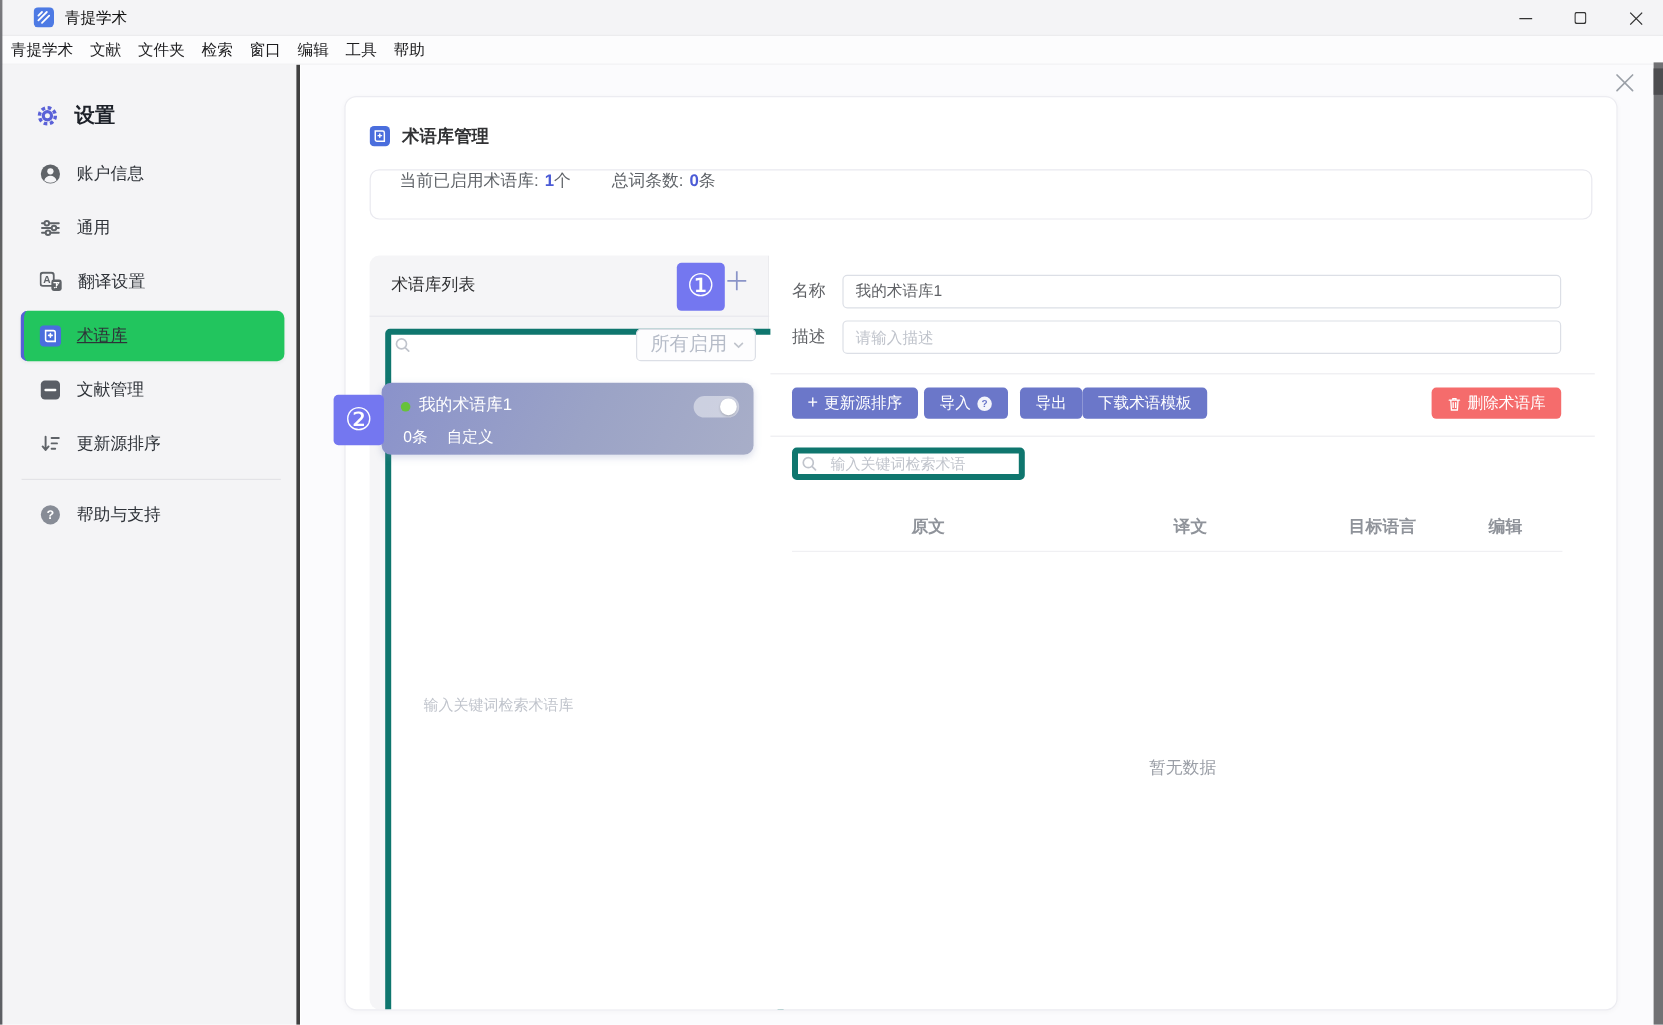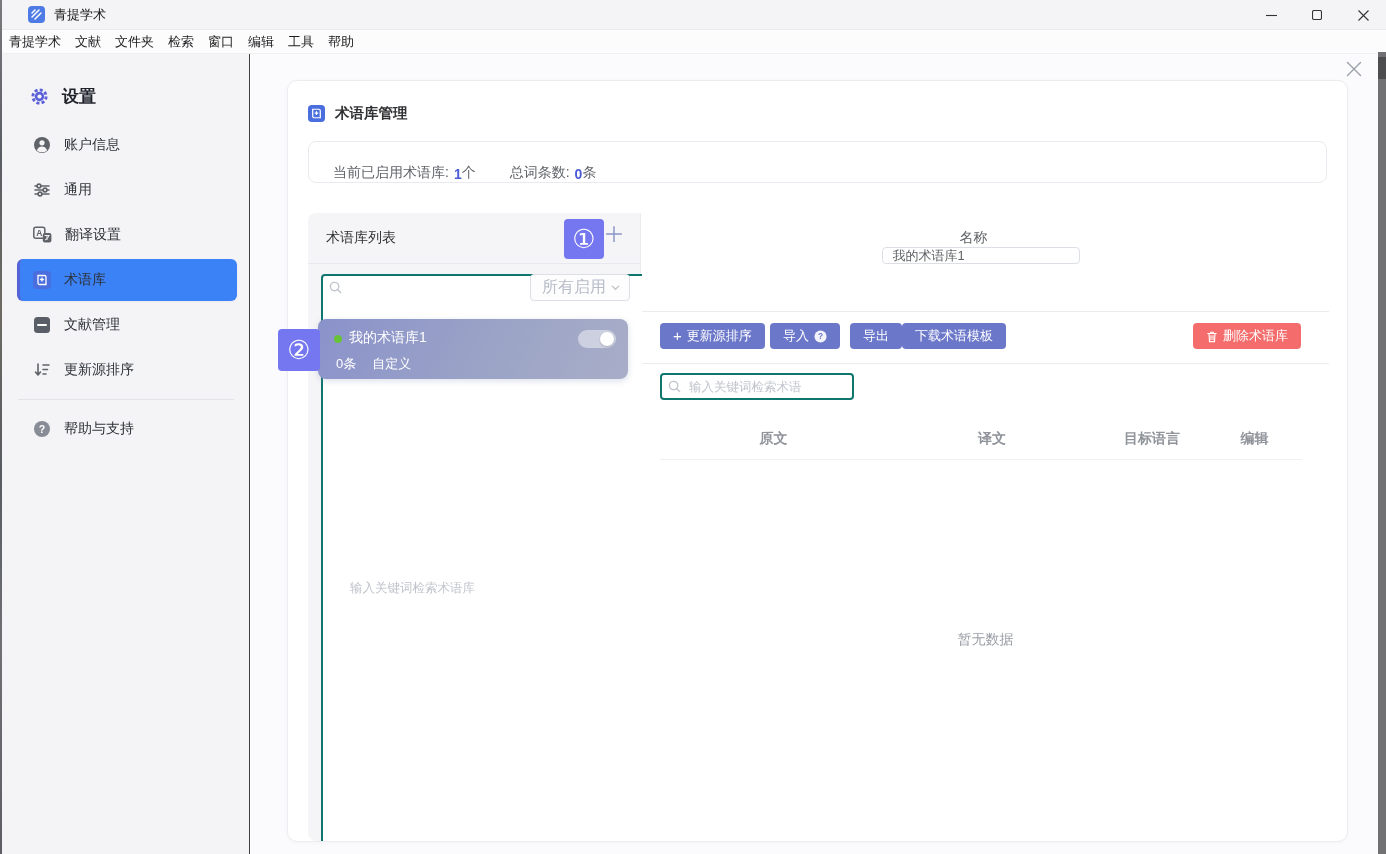--- a/index.html
+++ b/index.html
@@ -16,71 +16,71 @@
 
   .menubar { position:absolute; left:0; top:30px; width:1386px; height:24px; background:#fcfcfd; border-bottom:1px solid #f0f0f2; display:flex; align-items:center; padding-left:2px; }
   .menu-item { padding:0 7px; font-size:13px; color:#1c1c1e; line-height:24px; }
 
   .edge-left { position:absolute; left:0; top:0; width:2px; height:854px; z-index:40;
     background:linear-gradient(180deg,#7a7a7e 0%,#5a5d63 18%,#6d6a62 36%,#585b60 55%,#6e7074 76%,#5c5e63 100%); }
   .edge-right { position:absolute; left:1378px; top:52px; width:8px; height:802px; background:#717174; z-index:40; }
   .edge-thumb { position:absolute; left:0; top:5px; width:8px; height:22px; background:#4d4d50; }
 
   
-  .sidebar { position:absolute; left:2px; top:54px; width:248px; height:800px; background:#f4f4f6; border-right:1px solid #404040; }
+  .sidebar { position:absolute; left:2px; top:54px; width:248px; height:800px; background:#f4f4f6; border-right:3px solid #404040; }
   .sidebar-header { position:absolute; left:28px; top:28px; height:28px; display:flex; align-items:center; gap:13px; }
   .sidebar-title { font-size:17px; font-weight:bold; color:#1d2129; }
   .side-items { position:absolute; left:0; top:70px; width:248px; }
   .side-item { height:42px; margin-bottom:3px; display:flex; align-items:center; gap:13px; padding-left:31px; font-size:14px; color:#2e3238; cursor:pointer; }
-  .side-item.active { margin:0 13px 3px 15px; height:42px; background:#3b82f6; border-radius:6px; border-left:3px solid #5561d6; padding-left:13px; box-shadow:0 1px 3px rgba(0,0,0,.04); }
+  .side-item.active { margin:0 13px 3px 15px; height:42px; background:#22c55e; border-radius:6px; border-left:3px solid #5561d6; padding-left:13px; box-shadow:0 1px 3px rgba(0,0,0,.04);text-decoration:underline; }
   .side-divider { margin:8px 16px; border-top:1px solid #e3e3e7; }
   .icon18 { width:18px; height:18px; flex:0 0 auto; display:block; }
 
   
   .main { position:absolute; left:251px; top:54px; width:1127px; height:800px; background:#fbfbfd; }
   .modal-close { position:absolute; left:1093px; top:5px; width:20px; height:20px; display:flex; align-items:center; justify-content:center; cursor:pointer; }
 
   .card { position:absolute; left:36px; top:26px; width:1061px; height:762px; background:#fff; border:1px solid #ececf1; border-radius:10px; box-shadow:0 1px 4px rgba(0,0,0,.03); overflow:hidden; }
   .card-header { position:absolute; left:20px; top:23px; display:flex; align-items:center; gap:10px; }
   .card-title { font-size:14.5px; font-weight:bold; color:#303133; }
 
-  .stats { position:absolute; left:20px; top:60px; width:1019px; height:42px; border:1px solid #e9e9ef; border-radius:8px; display:flex; align-items:flex-end; padding-left:24px; font-size:14px; color:#5f6368; }
+  .stats { position:absolute; left:20px; top:60px; width:1019px; height:42px; border:1px solid #e9e9ef; border-radius:8px; display:flex; align-items:flex-start; padding-left:24px; font-size:14px; color:#5f6368; }
   .stat-num { font-weight:bold; color:#4b5bd6; margin-left:5px; }
   .stat-gap { width:34px; }
 
   
   .panel-left { position:absolute; left:20px; top:132px; width:333px; height:628px; background:#f5f5f7; border-right:1px solid #ebebee; border-radius:8px 0 0 8px; }
   .lp-title { position:absolute; left:18px; top:16px; font-size:14px; color:#303133; }
   .lp-divider { position:absolute; left:0; top:50px; width:333px; border-top:1px solid #e8e8ed; }
   .lp-add { position:absolute; left:297px; top:12px; width:18px; height:18px; cursor:pointer; }
   .lp-search { position:absolute; left:13px; top:61px; width:201px; height:27px; }
   .lp-filter { position:absolute; left:222px; top:61px; width:100px; height:27px; background:#fdfdfe; border:1px solid #dcdfe6; border-radius:4px; display:flex; align-items:center; justify-content:space-between; padding:0 8px 0 11px; cursor:pointer; }
   .lp-filter span { font-size:16px; color:#b6bcc8; }
 
   .search-box { position:relative; width:100%; height:100%; }
-  .search-box input { width:100%; height:100%; border:2px solid #0f766e; border-radius:4px; background:#fff; padding:0 8px 0 27px; font-size:12.5px; color:#606266; outline:none; font-family:inherit; }
+  .search-box input { width:100%; height:100%; border:5px solid #0f766e; border-radius:4px; background:#fff; padding:0 8px 0 27px; font-size:12.5px; color:#606266; outline:none; font-family:inherit; }
   .search-box input::placeholder { color:#c0c4cc; }
   .search-box svg { position:absolute; left:8px; top:7px; }
 
   .term-item { position:absolute; left:10px; top:106px; width:310px; height:60px; border-radius:8px; cursor:pointer;
     background:linear-gradient(115deg,#8a92cb 0%,#9ba3c6 55%,#a8aec8 100%); box-shadow:0 2px 6px rgba(120,130,180,.25); }
   .ti-dot { position:absolute; left:16px; top:16px; width:8px; height:8px; border-radius:50%; background:#67c23a; }
   .ti-name { position:absolute; left:31px; top:10px; font-size:14px; color:#fff; font-weight:500; }
   .ti-sub { position:absolute; left:18px; top:36px; display:flex; gap:16px; font-size:13px; color:#fff; }
   .toggle { position:absolute; right:12px; top:11px; width:38px; height:18px; border-radius:9px; background:rgba(255,255,255,.45); cursor:pointer; }
   .toggle .knob { position:absolute; right:2px; top:2px; width:14px; height:14px; border-radius:50%; background:#fff; box-shadow:0 1px 2px rgba(0,0,0,.18); }
 
   .step-badge { position:absolute; width:40px; height:40px; background:#7477f0; border-radius:4px; color:#fff; font-size:26px; line-height:1; display:flex; align-items:center; justify-content:center; z-index:20; font-family:"DejaVu Sans",sans-serif; }
   .step-1 { left:313px; top:165px; }
   .step-2 { left:27px; top:275px; width:42px; height:42px; }
 
   
   .panel-right { position:absolute; left:354px; top:132px; width:687px; height:628px; background:#fff; }
   .form-row { position:absolute; left:18px; right:28px; height:28px; display:flex; align-items:center; }
-  .form-row.r1 { top:16px;flex-direction:column; }
+  .form-row.r1 { top:16px; }
   .form-row.r2 { top:54px; }
   .form-label { width:42px; font-size:14px; color:#606266; flex:0 0 auto; }
   .form-row input { flex:1; height:28px; border:1px solid #dcdfe6; border-radius:4px; padding:0 10px; font-size:13px; color:#606266; outline:none; font-family:inherit; }
   .form-row input::placeholder { color:#c0c4cc; }
 
   .hdiv1 { position:absolute; left:0; top:98px; width:687px; border-top:1px solid #ededf1; }
   .hdiv2 { position:absolute; left:0; top:150px; width:687px; border-top:1px solid #ededf1; }
 
   .btn { position:absolute; top:110px; height:26px; border:none; border-radius:4px; background:#6b77c9; color:#fff; font-size:13px; display:flex; align-items:center; justify-content:center; gap:5px; padding:0 13px; cursor:pointer; font-family:inherit; }
   .btn .plus { font-size:15px; line-height:1; margin-top:-1px; }
@@ -274,20 +274,24 @@
             <span>自定义</span>
           </div>
         </div>
       </div>
 
       <div class="panel-right">
         <div class="form-row r1">
           <span class="form-label">名称</span>
           <input value="我的术语库1" style="">
         </div>
+        <div class="form-row r2">
+          <span class="form-label">描述</span>
+          <input placeholder="请输入描述" style="">
+        </div>
 
         <div class="hdiv1"></div>
 
         <button class="btn btn-add">
           <span class="plus">+</span>
           <span>更新源排序</span>
         </button>
         <button class="btn btn-import">
           <span>导入</span>
           <svg width="13" height="13" viewBox="0 0 14 14">

